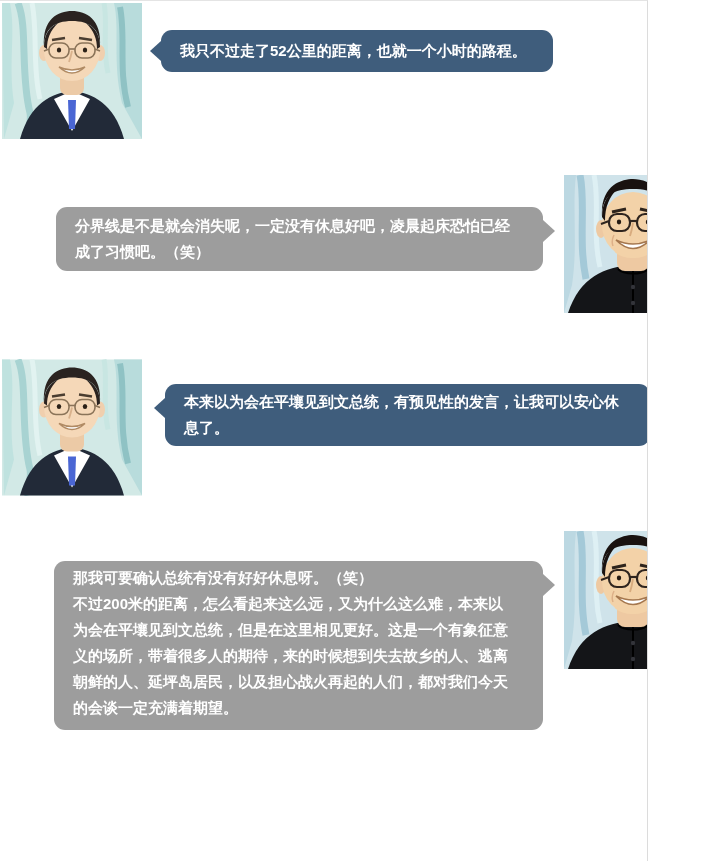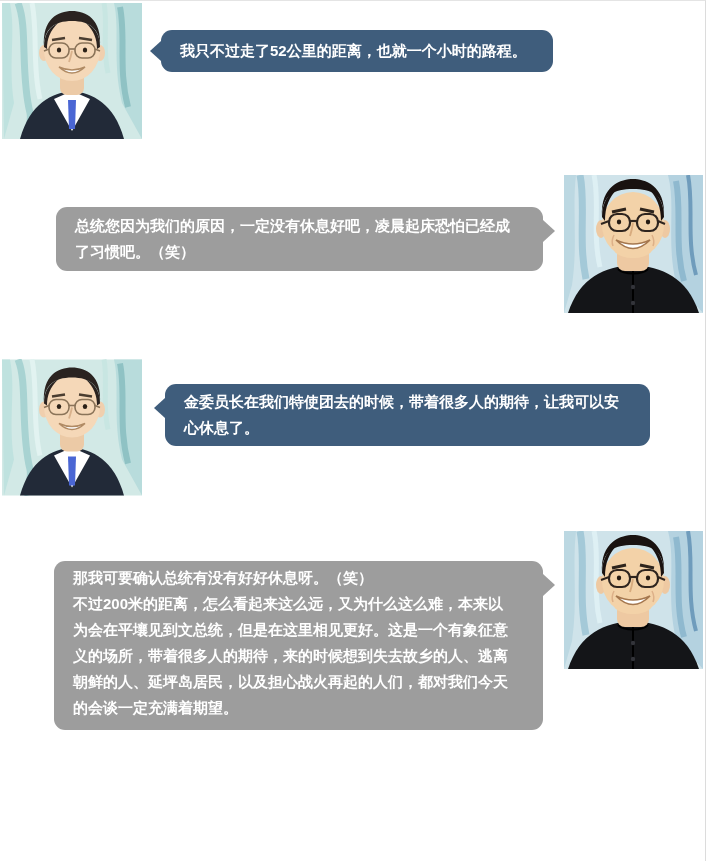--- a/index.html
+++ b/index.html
@@ -1,18 +1,18 @@
 <!DOCTYPE html>
 <html style="--left-bubble: #3f5d7c; --right-bubble: #9d9d9d; --text: #ffffff; --background: #ffffff;"><head>
 <meta charset="utf-8">
 <style>
   html,body{margin:0;padding:0;background:#fff;}
   #canvas{
     position:relative;
-    width:706px;height:861px;
+    width:648px;height:861px;
     background:#fff;
     border-top:1px solid #e4e4e4;
     border-right:1px solid #dcdcdc;
     box-sizing:border-box;
     font-family:"Liberation Sans","DejaVu Sans",sans-serif;
     overflow:hidden;
   }
   .avatar{position:absolute;overflow:hidden;}
   .avatar svg{display:block;}
   .bubble{
@@ -87,21 +87,21 @@
       <path d="M57,64 Q70,76 83,64 Q70,70 57,64 Z" fill="#ffffff" stroke="#b08a63" stroke-width="1.4"></path>
     </svg>
   </div>
   <div class="bubble blue" id="bubble-1">
     <span class="tail tail-left"></span>
     <span>我只不过走了52公里的距离，也就一个小时的路程。</span>
   </div>
 
   <div class="bubble gray" id="bubble-2">
     <span class="tail tail-right"></span>
-    <p>总统您因为我们的原因，一定没有休息好吧，凌晨起床恐怕已经成了习惯吧。（笑）</p>
+    <p>分界线是不是就会消失呢，一定没有休息好吧，凌晨起床恐怕已经成了习惯吧。（笑）</p>
   </div>
   <div class="avatar" id="avatar-kim-1">
     <svg width="139" height="138" viewBox="0 0 139 138">
       <rect width="139" height="138" fill="#cfe3ea"></rect>
       <path d="M0,0 L12,0 C8,34 14,70 8,110 L0,138 Z" fill="#bcd8e2"></path>
       <path d="M16,0 C22,28 14,66 22,104" stroke="#a4c9d8" stroke-width="7" fill="none"></path>
       <path d="M104,0 C112,30 102,66 112,108 L139,138 L139,0 Z" fill="#b4d2e0"></path>
       <path d="M112,6 C118,36 110,70 120,106" stroke="#8fb9cf" stroke-width="6" fill="none"></path>
       <path d="M124,0 C130,30 122,64 132,100" stroke="#6f9cbc" stroke-width="4" fill="none"></path>
       <path d="M30,0 C36,26 28,58 36,92" stroke="#def0f4" stroke-width="5" fill="none"></path>
@@ -158,21 +158,21 @@
       <path d="M67,46 L73,46" stroke="#8a7358" stroke-width="1.6"></path>
       <path d="M47,46 L42,48 M93,46 L98,48" stroke="#8a7358" stroke-width="1.6"></path>
       <ellipse cx="57" cy="47" rx="2.2" ry="2.6" fill="#2b2118"></ellipse>
       <ellipse cx="83" cy="47" rx="2.2" ry="2.6" fill="#2b2118"></ellipse>
       <path d="M70,48 C69,53 68,56 67,59" stroke="#d9b28c" stroke-width="1.8" fill="none"></path>
       <path d="M57,64 Q70,76 83,64 Q70,70 57,64 Z" fill="#ffffff" stroke="#b08a63" stroke-width="1.4"></path>
     </svg>
   </div>
   <div class="bubble blue" id="bubble-3">
     <span class="tail tail-left"></span>
-    <p>金委员长在我们特使团去的时候，带着很多人的期待，让我可以安心休息了。</p>
+    <p>本来以为会在平壤见到文总统，有预见性的发言，让我可以安心休息了。</p>
   </div>
 
   <div class="bubble gray" id="bubble-4">
     <span class="tail tail-right"></span>
     <p>那我可要确认总统有没有好好休息呀。（笑）</p>
     <p>不过200米的距离，怎么看起来这么远，又为什么这么难，本来以为会在平壤见到文总统，但是在这里相见更好。这是一个有象征意义的场所，带着很多人的期待，来的时候想到失去故乡的人、逃离朝鲜的人、延坪岛居民，以及担心战火再起的人们，都对我们今天的会谈一定充满着期望。</p>
   </div>
   <div class="avatar" id="avatar-kim-2">
     <svg width="139" height="138" viewBox="0 0 139 138">
       <rect width="139" height="138" fill="#cfe3ea"></rect>

